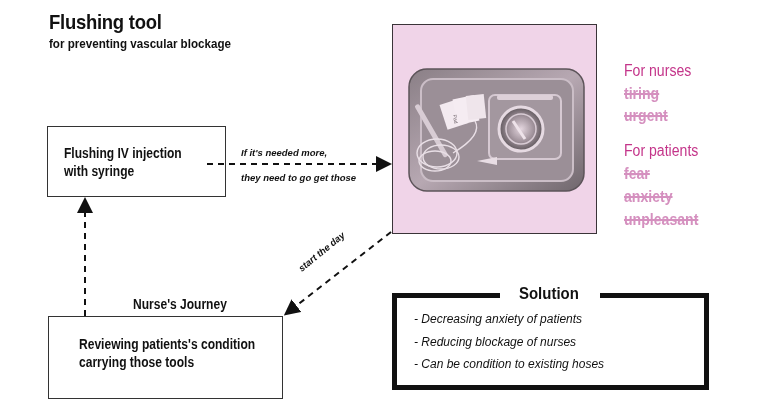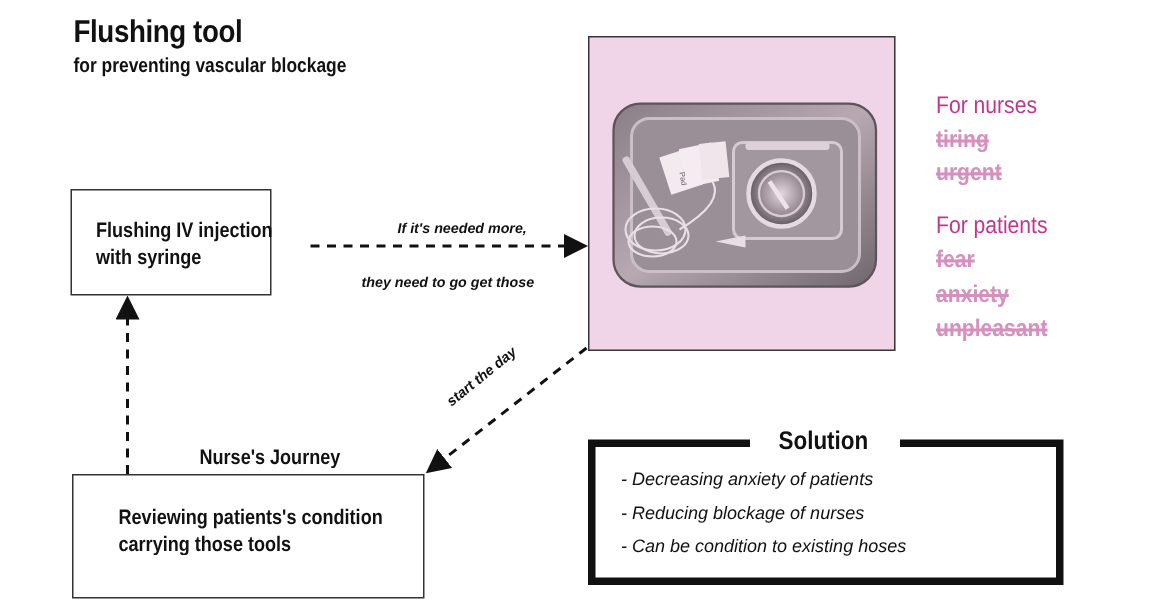--- a/index.html
+++ b/index.html
@@ -5,31 +5,31 @@
     html, body { margin: 0; padding: 0; }
     body {
       width: 768px; height: 402px; background: #ffffff; position: relative; overflow: hidden;
       font-family: "Liberation Sans", sans-serif; color: #111;
     }
     .abs { position: absolute; }
     .title { left: 49px; top: 10px; font-size: 21px; font-weight: bold; letter-spacing: -0.3px; transform: scaleX(0.88); transform-origin: left top; white-space: nowrap; }
     .subtitle { left: 49px; top: 36px; font-size: 13.5px; font-weight: bold; transform: scaleX(0.86); transform-origin: left top; white-space: nowrap; }
 
     .box { border: 1.5px solid #333; background: #fff; box-sizing: border-box; }
-    .box1 { left: 47px; top: 126px; width: 134px; height: 71px; }
+    .box1 { left: 47px; top: 126px; width: 179px; height: 71px; }
     .box2 { left: 48px; top: 316px; width: 235px; height: 83px; }
     .boxtext { font-size: 14px; font-weight: bold; line-height: 18px; transform: scaleX(0.86); transform-origin: left top; white-space: nowrap; position: absolute; }
     .box1 .boxtext { left: 16px; top: 17px; }
     .box2 .boxtext { left: 30px; top: 18px; }
 
     .journey { left: 133px; top: 296px; font-size: 14px; font-weight: bold; transform: scaleX(0.86); transform-origin: left top; white-space: nowrap; }
 
     .note { font-size: 9.5px; font-weight: bold; font-style: italic; white-space: nowrap; }
-    .note1 { left: 241px; top: 147px; margin-left: 24px; }
-    .note2 { left: 241px; top: 183px; }
+    .note1 { left: 241px; top: 147px; }
+    .note2 { left: 241px; top: 172px; }
     .note3 { left: 296px; top: 265px; transform: rotate(-39deg); transform-origin: left top; }
 
     .photo { left: 392px; top: 24px; width: 205px; height: 210px; background: #f0d4e8; border: 1.5px solid #3a3438; box-sizing: border-box; overflow: hidden; }
 
     .side { font-size: 16px; white-space: nowrap; transform: scaleX(0.88); transform-origin: left top; }
     .side-head { color: #c4358a; }
     .side-strike { color: #d590bf; font-weight: bold; text-decoration: line-through; text-decoration-thickness: 2px; }
 
     .solution { left: 392px; top: 293px; width: 317px; height: 97px; border: 5px solid #111; box-sizing: border-box; background: #fff; }
     .solution-title-bg { left: 500px; top: 282px; width: 100px; height: 20px; background: #fff; }

